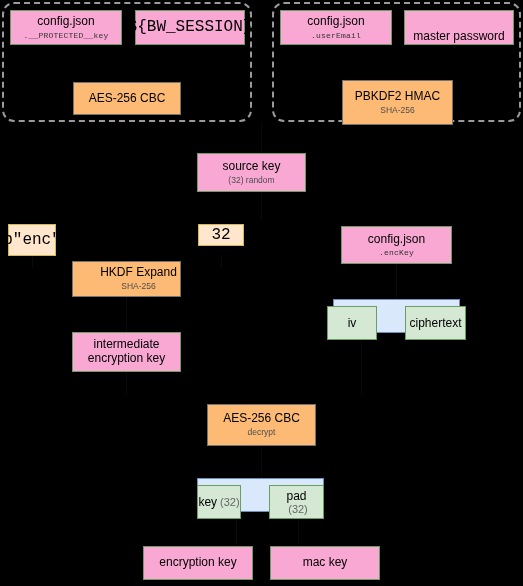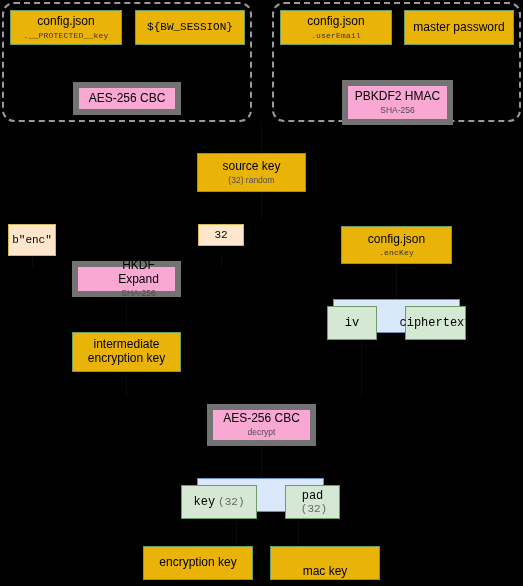--- a/index.html
+++ b/index.html
@@ -35,42 +35,42 @@
     position: absolute;
     box-sizing: border-box;
     display: flex;
     flex-direction: column;
     align-items: center;
     justify-content: center;
     text-align: center;
     line-height: 1.15;
   }
   .green {
-    background: #eab308;
+    background: #f9a8d4;
     border: 1px solid #6c9e63;
   }
   .purple {
-    background: #f9a8d4;
-    border: 6px solid #737373;
+    background: #fdba74;
+    border: 1px solid #737373;
   }
   .yellow {
     background: #ffe6cc;
     border: 1px solid #d6b656;
   }
   .blue-wrap {
     background: #dae8fc;
     border: 1px solid #6c8ebf;
   }
   .title {
     font-size: 12px;
     color: #000;
   }
   .title.mono {
     font-family: "Liberation Mono", "DejaVu Sans Mono", monospace;
-    font-size: 11px;
+    font-size: 16px;
     letter-spacing: 0px;
   }
   .sub {
     font-size: 8.5px;
     color: #4d4d4d;
     margin-top: 2px;
   }
   .sub.mono {
     font-family: "Liberation Mono", "DejaVu Sans Mono", monospace;
     font-size: 8px;
@@ -95,21 +95,20 @@
   .cell {
     box-sizing: border-box;
     background: #d5e8d4;
     border: 1px solid #6c9e63;
     display: flex;
     align-items: center;
     justify-content: center;
     font-size: 12px;
     white-space: nowrap;
     padding: 16px 6px;
-    font-family: Liberation Mono, monospace;
   }
   .cell + .cell { border-left: 1px solid #6c9e63; margin-left: 28px; }
   .cell .size {
     font-size: 11px;
     color: #666;
     margin-left: 3px;
   }
   
   .edge {
     position: absolute;
@@ -149,21 +148,21 @@
     <span class="title">AES-256 CBC</span>
   </div>
 
   <div class="group" style="left:272px; top:2px; width:249px; height:120px;"></div>
 
   <div class="node green" style="left:280px; top:10px; width:112px; height:35px;">
     <span class="title">config.json</span>
     <span class="sub mono">.userEmail</span>
   </div>
 
-  <div class="node green" style="left:404px; top:10px; width:110px; height:35px;">
+  <div class="node green" style="left:404px; top:10px; width:110px; height:35px;justify-content:flex-end;">
     <span class="title">master password</span>
   </div>
 
   <div class="node purple" style="left:342px; top:80px; width:111px; height:45px;">
     <span class="title">PBKDF2 HMAC</span>
     <span class="sub">SHA-256</span>
   </div>
 
   <div class="node green" style="left:197px; top:153px; width:109px; height:39px;">
     <span class="title">source key</span>
@@ -204,32 +203,32 @@
     <span class="title">encryption key</span>
   </div>
 
   <div class="node purple" style="left:207px; top:404px; width:109px; height:42px;">
     <span class="title">AES-256 CBC</span>
     <span class="sub">decrypt</span>
   </div>
 
   <div class="split-outer blue-wrap" style="left:197px; top:478px; width:127px; height:34px;">
     <div class="split-inner">
-      <div class="cell" style="width:76px;">
+      <div class="cell" style="width:44px;">
         <span>key</span>
         <span class="size">(32)</span>
       </div>
       <div class="cell" style="width:55px;flex-direction:column;">
         <span>pad</span>
         <span class="size">(32)</span>
       </div>
     </div>
   </div>
 
   <div class="node green" style="left:143px; top:546px; width:110px; height:34px;">
     <span class="title">encryption key</span>
   </div>
 
-  <div class="node green" style="left:270px; top:546px; width:110px; height:34px;justify-content:flex-end;">
+  <div class="node green" style="left:270px; top:546px; width:110px; height:34px;">
     <span class="title">mac key</span>
   </div>
 
 </div>
 
 </body></html>

